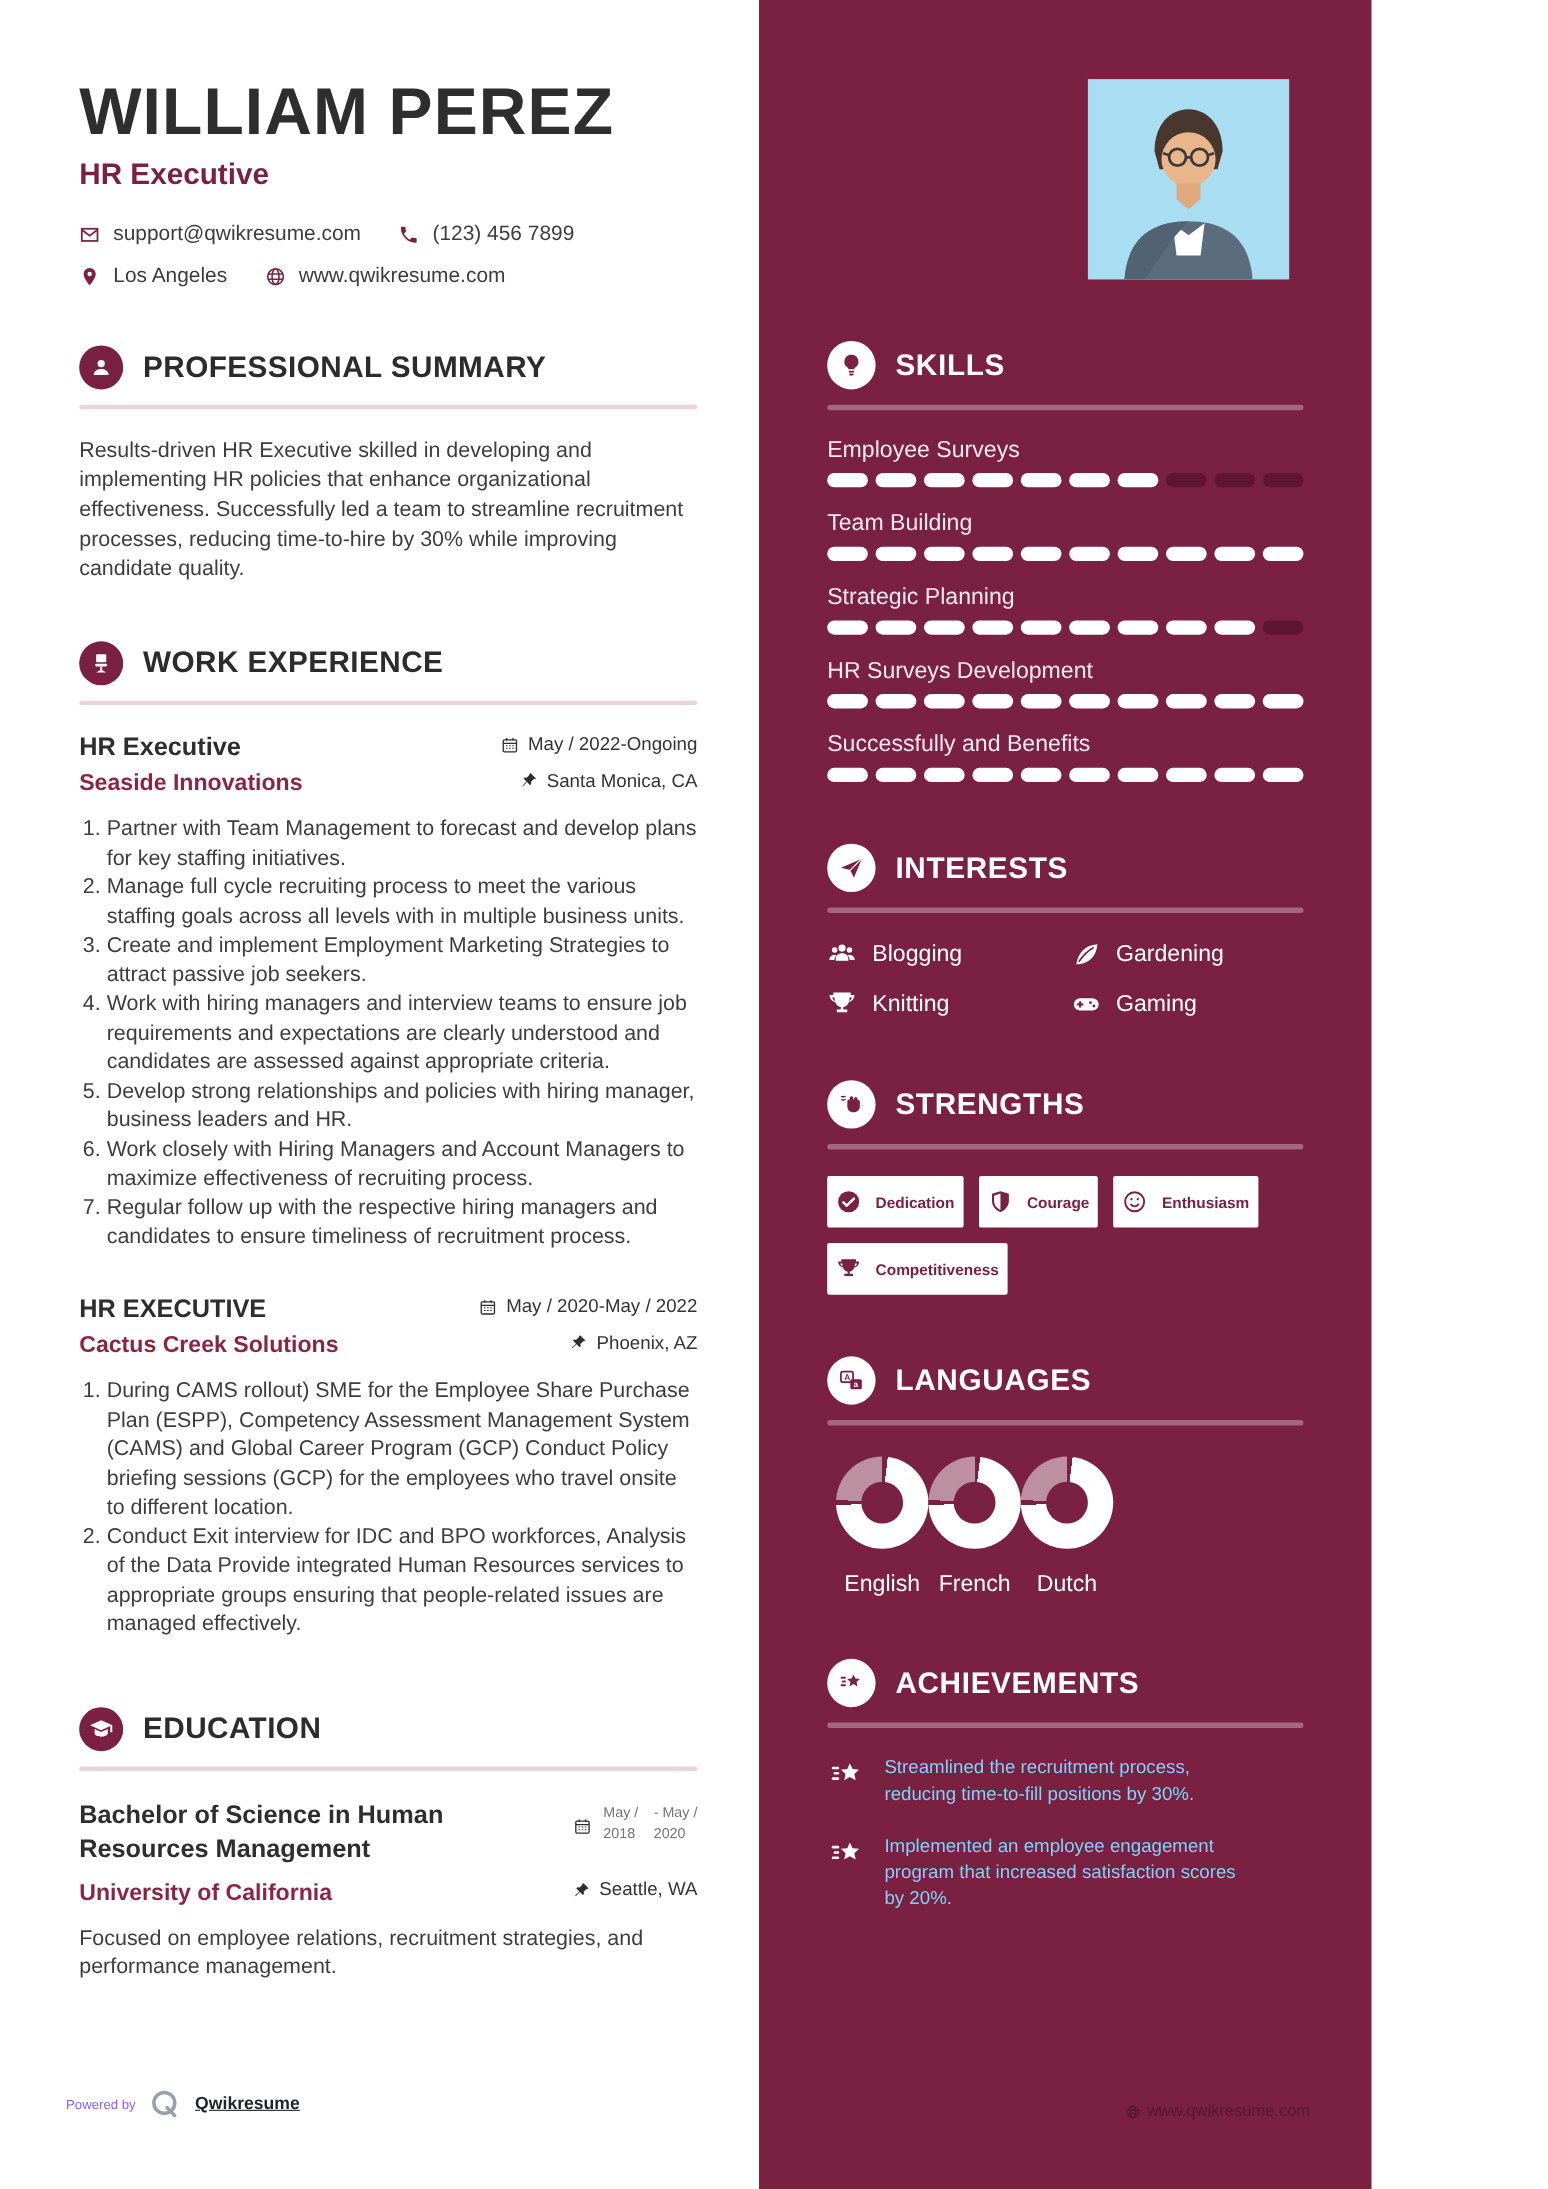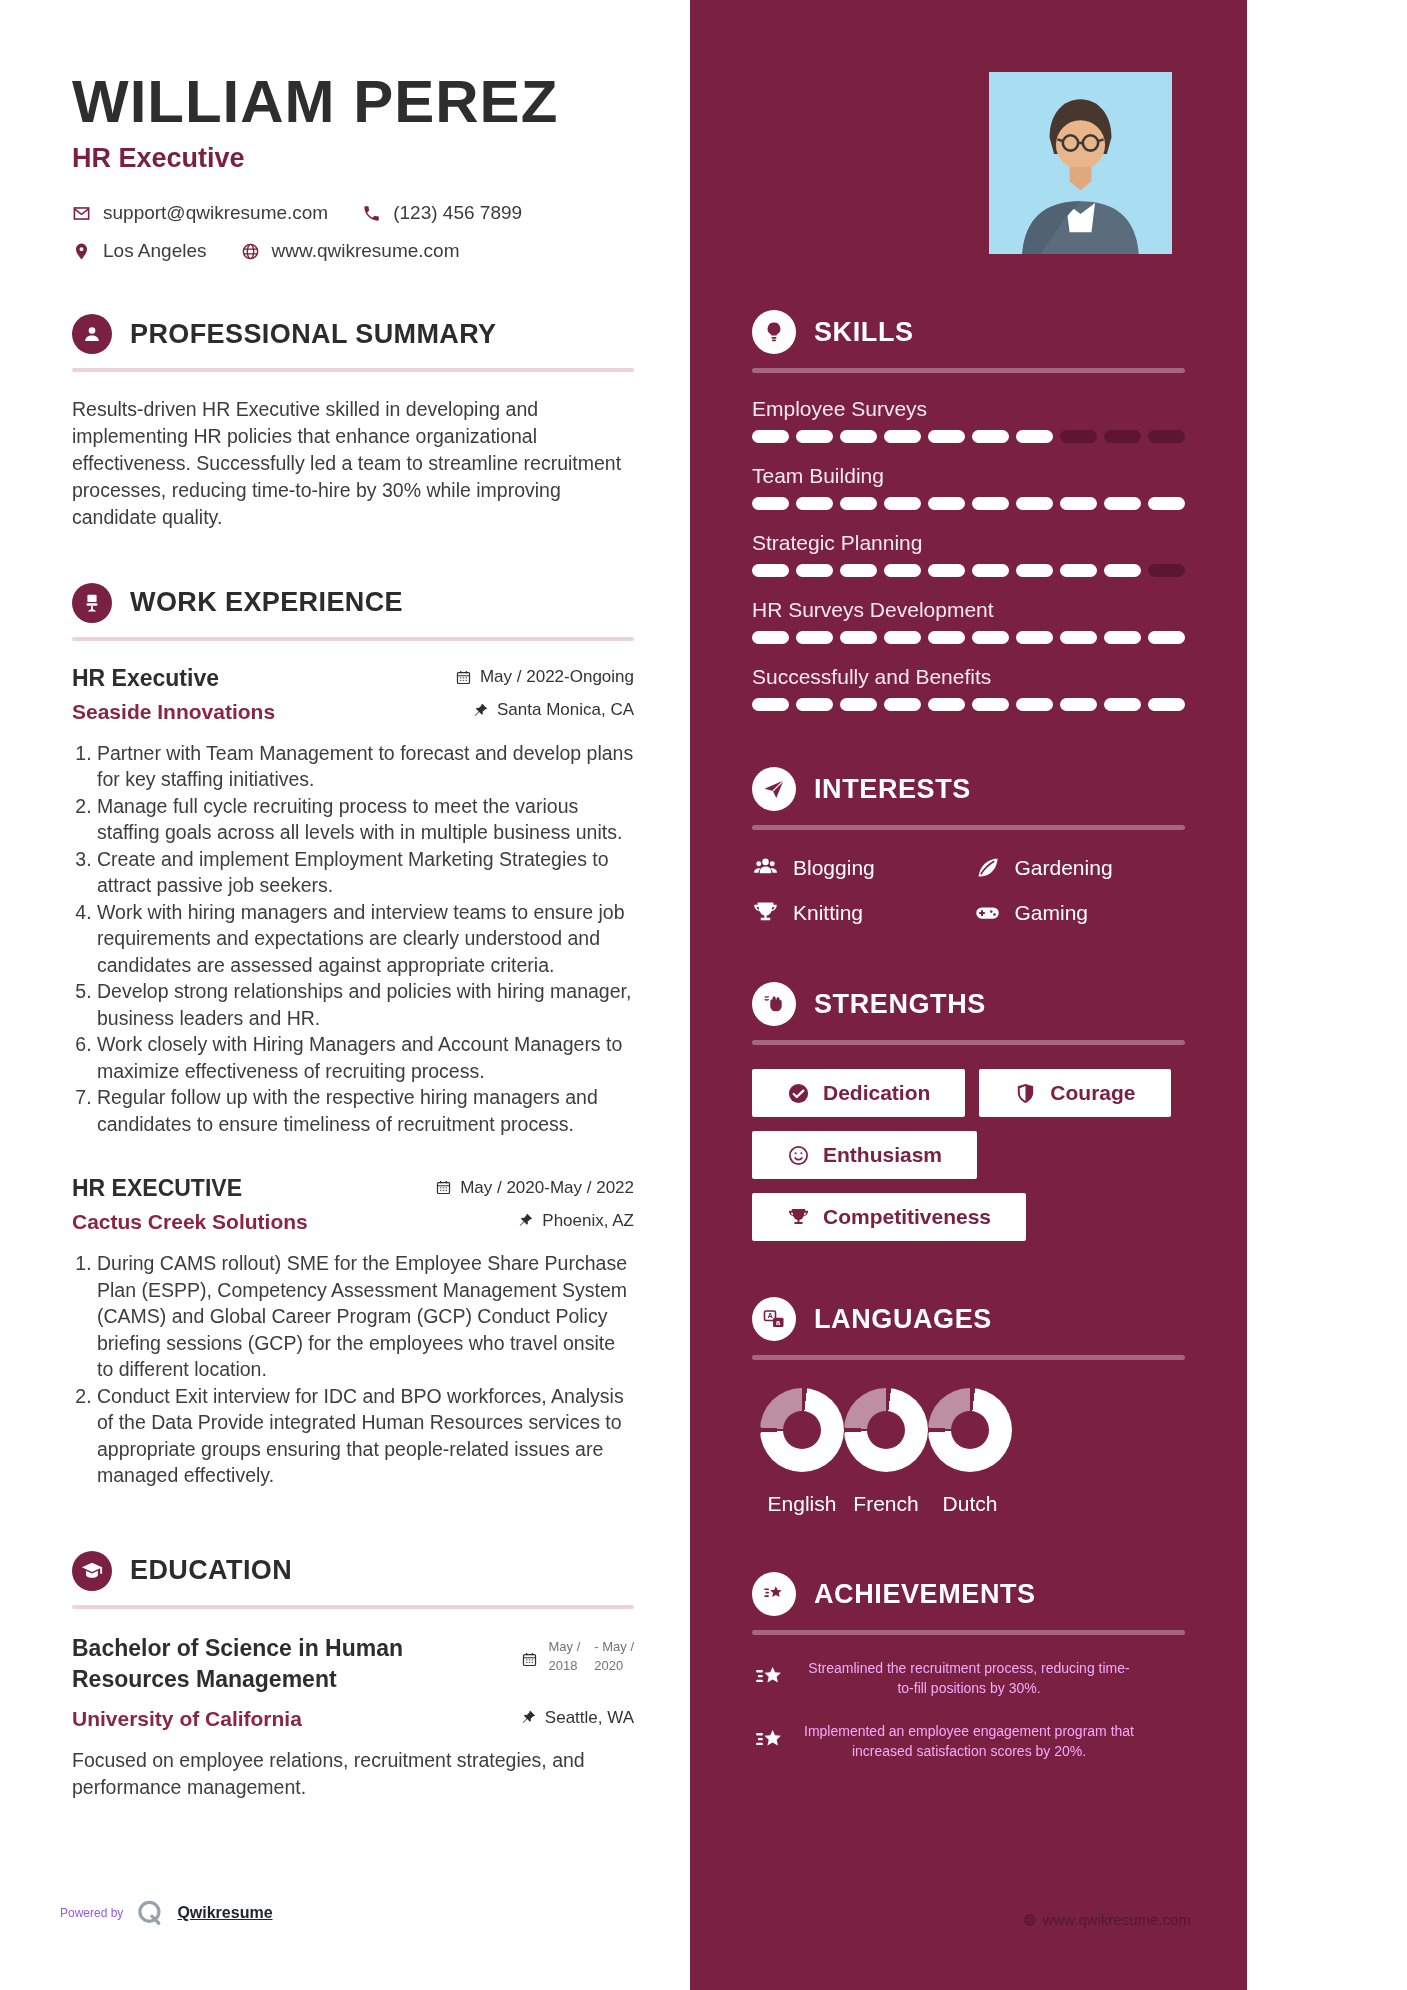--- a/index.html
+++ b/index.html
@@ -74,34 +74,34 @@
   .dash { width:37px; height:13px; border-radius:7px; background:rgba(30,0,12,.30); }
   .dash.on { background:#ffffff; }
 
   .interests-grid { display:grid; grid-template-columns:1fr 1fr; row-gap:18px; column-gap:10px; }
   .interest { display:flex; align-items:center; gap:14px; font-size:21px; color:#fff; }
   .interest .ii { width:27px; height:27px; display:inline-flex; color:#fff; flex:0 0 auto; }
   .interest .ii svg { width:100%; height:100%; }
 
   .chips { display:flex; flex-wrap:wrap; gap:14px; }
   .chip { background:#ffffff; color:#7a2040; display:flex; align-items:center; gap:13px;
-          padding:12px 35px; border-radius:2px; font-size:21px; font-weight:600; }
+          padding:12px 8px; border-radius:2px; font-size:14px; font-weight:600; }
   .chip .ci2 { width:23px; height:23px; display:inline-flex; color:#7a2040; }
   .chip .ci2 svg { width:100%; height:100%; }
 
   .langs { display:flex; justify-content:flex-start; padding:4px 8px 0 8px; }
   .lang { display:flex; flex-direction:column; align-items:center; }
   .donut { width:84px; height:84px; border-radius:50%; position:relative; }
   .donut::after { content:""; position:absolute; inset:23px; border-radius:50%; background:#7a2040; }
   .lang-name { margin-top:20px; font-size:21px; color:#fff; }
 
   .achv { display:flex; gap:16px; margin-bottom:24px; }
   .achv .ai { width:36px; height:34px; display:inline-flex; color:#fff; flex:0 0 auto; margin-top:2px; }
   .achv .ai svg { width:100%; height:100%; }
-  .achv-text { font-size:14px; line-height:1.4; color:#f0abfc; max-width:330px;text-align:center; }
+  .achv-text { font-size:17px; line-height:1.4; color:#7dd3fc; max-width:330px; }
 
   .watermark { position:absolute; right:56px; bottom:62px; display:flex; align-items:center; gap:6px;
                font-size:15px; color:#511a31; }
   .watermark .wi { width:14px; height:14px; display:inline-flex; color:#511a31; }
   .watermark .wi svg { width:100%; height:100%; }
 </style>
 </head>
 <body>
 
 <div class="page">

